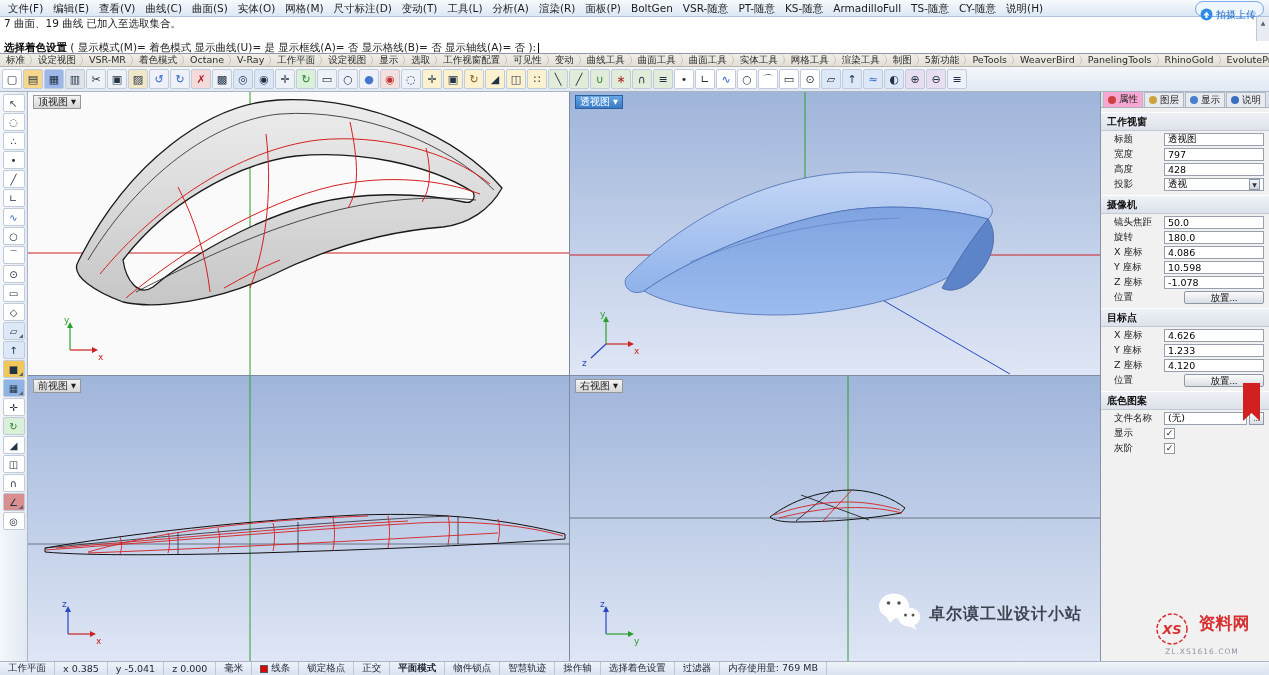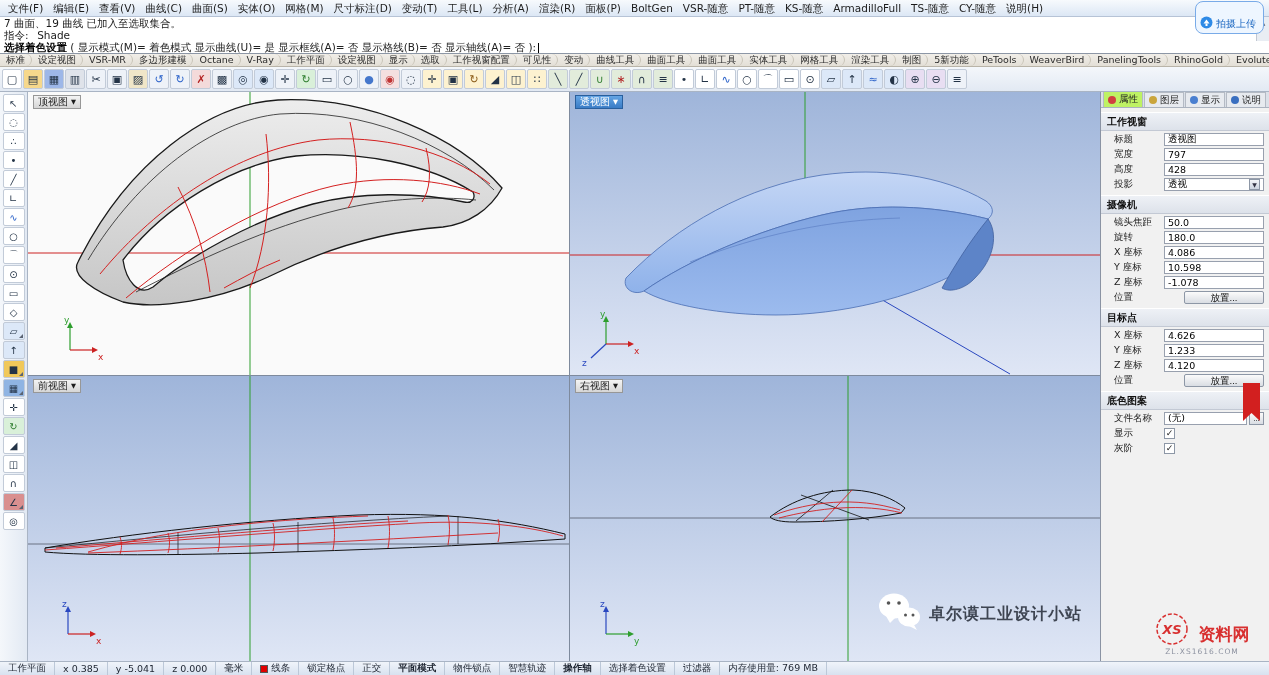--- a/index.html
+++ b/index.html
@@ -3,21 +3,21 @@
 <meta charset="utf-8">
 <style>
   *{margin:0;padding:0;box-sizing:border-box;}
   html,body{width:1269px;height:675px;overflow:hidden;}
   body{font-family:"DejaVu Sans","Liberation Sans",sans-serif;background:#dfe6f0;}
   #app{position:relative;width:1269px;height:675px;background:#eef2f8;overflow:hidden;}
 
   .menubar{position:absolute;left:0;top:0;width:100%;height:17px;background:linear-gradient(#f7fafd,#dce7f5);border-bottom:1px solid #b6c3d6;display:flex;align-items:center;padding-left:3px;z-index:6;}
   .menu-items{display:flex;align-items:center;}
   .menu-item{font-size:10.5px;color:#1c1c1c;padding:0 5px;line-height:16px;white-space:nowrap;cursor:default;}
-  .upload-pill{position:absolute;right:5px;top:1px;height:33px;display:flex;align-items:center;gap:3px;background:#eef6ff;border:1px solid #79abe8;border-radius:8px;padding:12px 7px 0 4px;font-size:10px;color:#1a66c0;white-space:nowrap;}
+  .upload-pill{position:absolute;right:5px;top:1px;height:16px;display:flex;align-items:center;gap:3px;background:#eef6ff;border:1px solid #79abe8;border-radius:8px;padding:12px 7px 0 4px;font-size:10px;color:#1a66c0;white-space:nowrap;}
 
   .cmd-area{position:absolute;left:0;top:17px;width:100%;height:36px;background:#fff;border-bottom:1px solid #d8d8d8;padding:0 4px;z-index:5;}
   .cmd-line{font-size:10.5px;line-height:12px;color:#1b1b1b;white-space:nowrap;overflow:hidden;}
   .cmd-scroll{position:absolute;right:0;top:0;width:13px;height:37px;background:#e9edf3;border-left:1px solid #c2c8d2;display:flex;flex-direction:column;justify-content:space-between;align-items:center;font-size:6px;color:#5a6372;padding:2px 0;}
   .cmd-prompt{position:absolute;left:0;top:41px;width:100%;height:13px;background:#fff;border-bottom:1px solid #8d97a6;padding:0 4px;font-size:10.5px;line-height:12px;white-space:nowrap;overflow:hidden;z-index:5;}
   .cmd-bold{font-weight:bold;color:#000;}
   .cmd-opts{color:#222;text-align:center;}
   .caret{display:inline-block;width:1px;height:10px;background:#000;vertical-align:middle;margin-left:2px;}
 
   .tabs-row{position:absolute;left:0;top:54px;width:100%;height:13px;background:linear-gradient(#f1eee8,#e3dfd6);border-bottom:1px solid #b9b4a8;display:flex;align-items:stretch;overflow:hidden;z-index:5;}
@@ -32,39 +32,39 @@
   .viewport-area{position:absolute;left:28px;top:92px;width:1072px;height:569px;background:#7e8a9d;z-index:1;}
   .viewport{position:absolute;overflow:hidden;}
   .viewport svg{display:block;}
   .vp-label{position:absolute;top:3px;left:5px;display:flex;align-items:center;gap:3px;background:linear-gradient(#f4f4f4,#d6d6d6);border:1px solid #979797;padding:0 4px;height:14px;font-size:10px;color:#1c1c1c;z-index:2;white-space:nowrap;}
   .vp-label .dd{font-size:6.5px;}
   .vp-label.active{background:linear-gradient(#63a4e4,#3a7cc6);border-color:#295f9d;color:#fff;}
 
   .right-panel{position:absolute;left:1100px;top:92px;width:169px;height:569px;background:#f1f1f1;border-left:1px solid #8a93a3;z-index:4;}
   .panel-tabs{display:flex;align-items:flex-end;height:16px;background:#dbe0e8;border-bottom:1px solid #aab2bf;padding-left:2px;gap:1px;}
   .panel-tab{display:flex;align-items:center;gap:3px;font-size:9.5px;color:#222;background:#e7eaef;border:1px solid #b4bac4;border-bottom:none;padding:1px 4px;height:15px;white-space:nowrap;cursor:default;}
-  .panel-tab.active{background:#bef264;height:16px;}
+  .panel-tab.active{background:#f9a8d4;height:16px;}
   .ptab-icon{width:8px;height:8px;border-radius:50%;display:inline-block;flex:0 0 auto;}
   .panel-header{font-size:10px;font-weight:bold;color:#101010;background:linear-gradient(#eef1f6,#dde2ea);border-bottom:1px solid #c3c9d4;border-top:1px solid #fff;padding:2px 6px 1px;margin-top:4px;}
   .panel-row{display:flex;align-items:center;height:14px;padding:0 5px 0 13px;margin-top:1px;}
   .panel-label{flex:0 0 50px;font-size:9.5px;color:#1d1d1d;white-space:nowrap;}
   .panel-value{flex:1;height:13px;background:#fff;border:1px solid #98a0ae;font-size:9.5px;color:#000;padding:0 3px;display:flex;align-items:center;overflow:hidden;white-space:nowrap;}
   .dd-btn{margin-left:auto;width:11px;height:11px;background:linear-gradient(#f4f6f9,#ccd4e0);border:1px solid #8d97a6;font-size:6px;line-height:9px;text-align:center;color:#334;flex:0 0 auto;}
   .panel-btn{flex:1;height:13px;font-size:9.5px;color:#111;background:linear-gradient(#fbfbfb,#d9dde3);border:1px solid #8d97a6;border-radius:2px;cursor:default;margin-left:20px;}
   .panel-check{width:11px;height:11px;background:#fff;border:1px solid #8d97a6;font-size:9px;line-height:9px;text-align:center;color:#222;flex:0 0 auto;}
   .panel-mini-btn{flex:0 0 15px;height:13px;margin-left:2px;font-size:8px;background:linear-gradient(#fbfbfb,#d9dde3);border:1px solid #8d97a6;cursor:default;}
 
   .statusbar{position:absolute;left:0;top:661px;width:100%;height:14px;background:linear-gradient(#f0f4fa,#d8e2f0);border-top:1px solid #a9b4c4;display:flex;align-items:center;font-size:9.5px;color:#1d2430;overflow:hidden;z-index:6;}
   .sb-item{display:flex;align-items:center;gap:3px;padding:0 8px;height:100%;border-right:1px solid #bcc8d8;white-space:nowrap;cursor:default;}
   .swatch{width:8px;height:8px;border:1px solid #555;display:inline-block;flex:0 0 auto;}
 
   .watermark{position:absolute;left:876px;top:590px;display:flex;align-items:center;gap:7px;z-index:20;}
   .wm-text{font-size:16px;font-weight:bold;color:#3e4552;letter-spacing:1px;white-space:nowrap;}
   .site-logo{position:absolute;left:1138px;top:612px;width:128px;z-index:21;display:flex;flex-direction:column;align-items:center;}
-  .logo-row{display:flex;align-items:flex-end;gap:10px;}
+  .logo-row{display:flex;align-items:flex-start;gap:10px;}
   .logo-name{font-size:17px;font-weight:bold;color:#d83030;white-space:nowrap;}
   .logo-url{font-size:7.5px;color:#8d92a0;letter-spacing:1px;margin-top:1px;white-space:nowrap;}
   .ribbon{position:absolute;left:1243px;top:383px;z-index:22;}
 </style>
 </head>
 <body>
 
 <div id="app">
 
   <div class="menubar">
@@ -98,35 +98,34 @@
             <path d="M3.5 7.5 L6.5 3.5 L9.5 7.5 Z" fill="#fff"></path>
             <rect x="5.5" y="7.5" width="2" height="2.5" fill="#fff"></rect>
           </svg>
       </span>
       <span>拍摄上传</span>
     </div>
   </div>
 
   <div class="cmd-area">
     <div class="cmd-line">7 曲面、19 曲线 已加入至选取集合。</div>
-    <div class="cmd-line">指令: _Shade</div>
     <div class="cmd-scroll">
       <span>▲</span>
       <span>▼</span>
     </div>
   </div>
   <div class="cmd-prompt">
     <span class="cmd-bold">选择着色设置</span><span class="cmd-opts"> ( 显示模式(M)= 着色模式  显示曲线(U)= 是  显示框线(A)= 否  显示格线(B)= 否  显示轴线(A)= 否 ):</span><span class="caret"></span>
   </div>
 
   <div class="tabs-row" id="tabs-row">
       <div class="tab">标准</div>
       <div class="tab">设定视图</div>
       <div class="tab">VSR-MR</div>
-      <div class="tab">多边形建模</div>
+      <div class="tab">着色模式</div>
       <div class="tab">Octane</div>
       <div class="tab">V-Ray</div>
       <div class="tab">工作平面</div>
       <div class="tab">设定视图</div>
       <div class="tab">显示</div>
       <div class="tab">选取</div>
       <div class="tab">工作视窗配置</div>
       <div class="tab">可见性</div>
       <div class="tab">变动</div>
       <div class="tab">曲线工具</div>
@@ -654,21 +653,21 @@
       <div class="sb-item">
         <span style="font-weight: bold;">平面模式</span>
       </div>
       <div class="sb-item">
         <span>物件锁点</span>
       </div>
       <div class="sb-item">
         <span style="font-weight: normal;">智慧轨迹</span>
       </div>
       <div class="sb-item">
-        <span style="font-weight: bold;">操作轴</span>
+        <span style="font-weight: normal;">操作轴</span>
       </div>
       <div class="sb-item">
         <span>选择着色设置</span>
       </div>
       <div class="sb-item">
         <span>过滤器</span>
       </div>
       <div class="sb-item">
         <span>内存使用量: 769 MB</span>
       </div>

